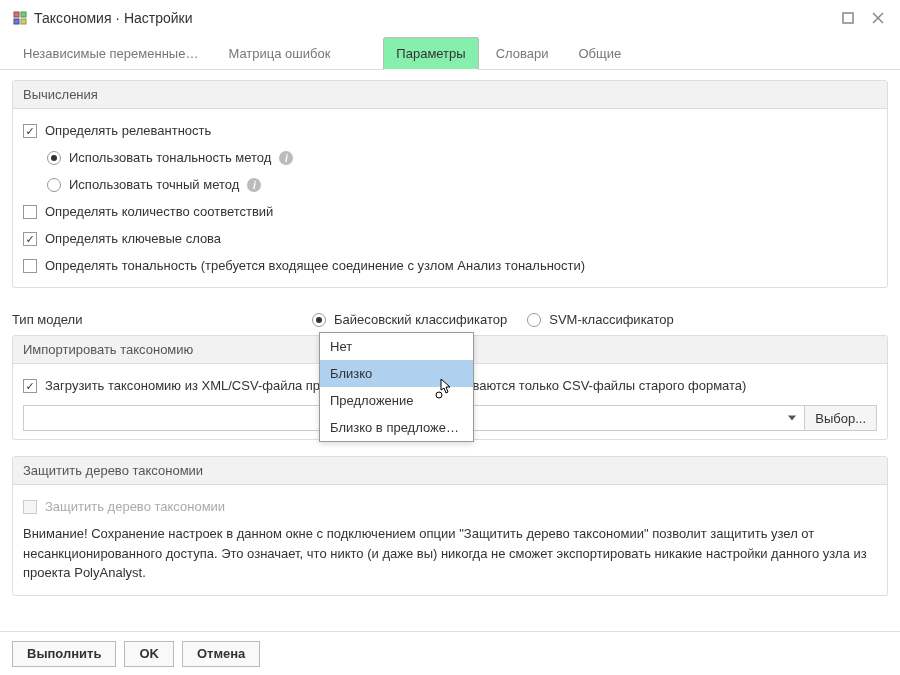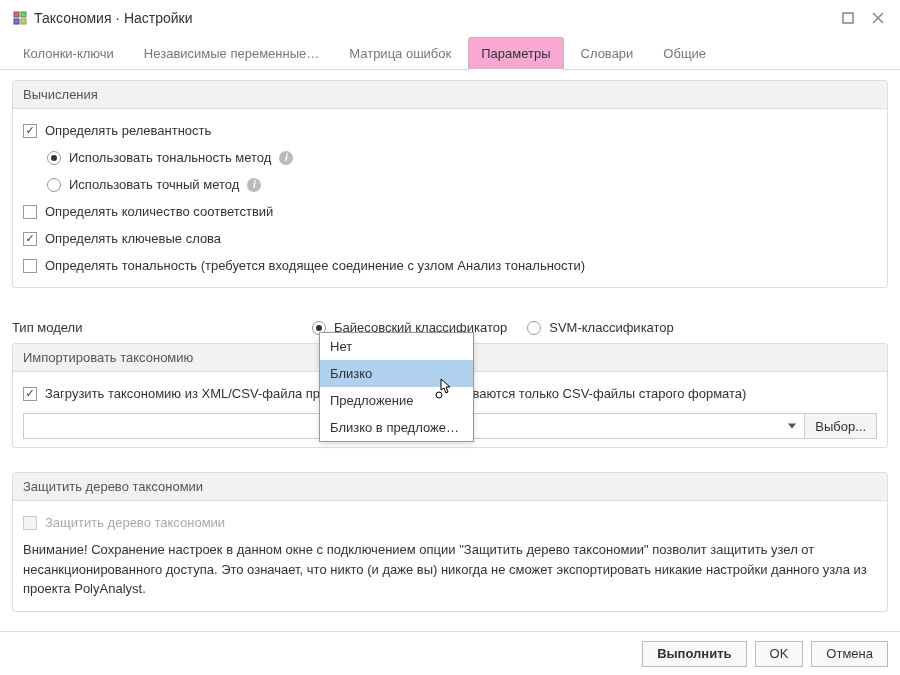--- a/index.html
+++ b/index.html
@@ -45,40 +45,41 @@
       border: 1px solid transparent;
       border-bottom: none;
       cursor: pointer;
       white-space: nowrap;
       position: relative;
       top: 1px;
     }
     .tab.active {
       border-color: #bbb;
       border-bottom: 1px solid #fff;
-      background: #f9a8d4;
+      background: #86efac;
       color: #333;
       border-radius: 3px 3px 0 0;
+      margin-left: 36px;
     }
     .content { padding: 10px 12px; }
     .group {
       border: 1px solid #ddd;
       border-radius: 3px;
-      margin-bottom: 24px;
+      margin-bottom: 16px;
     }
     .group-header {
       background: #f2f2f2;
       padding: 6px 10px;
       border-bottom: 1px solid #ddd;
       color: #555;
     }
     .group-body { padding: 8px 10px; }
     .check-row {
       display: flex;
-      align-items: center;
+      align-items: flex-end;
       padding: 6px 0;
     }
     .indent { padding-left: 24px; }
     .checkbox, .radio {
       width: 14px; height: 14px;
       margin-right: 8px;
       border: 1px solid #999;
       background: #fff;
       display: inline-flex;
       align-items: center;
@@ -228,34 +229,34 @@
       line-height: 1.5;
       color: #333;
     }
     .footer {
       position: absolute;
       bottom: 0; left: 0; right: 0;
       height: 44px;
       border-top: 1px solid #ddd;
       display: flex;
       align-items: center;
-      justify-content: flex-end;
       padding: 0 12px;
       gap: 8px;
       background: #fff;
     }
     .btn {
       height: 26px;
       padding: 0 14px;
       border: 1px solid #bbb;
       background: #f9f9f9;
       cursor: pointer;
       display: flex;
       align-items: center;
       font-size: 13px;
+      font-weight: bold;
     }
     .btn.primary { font-weight: bold; }
   </style>
 </head>
 <body>
 
 <div class="title-bar">
   <span class="title-icon">
     <svg viewBox="0 0 16 16">
         <rect x="2" y="2" width="5" height="5" fill="#c77" stroke="#944"></rect>
@@ -272,21 +273,20 @@
       </svg>
   </span>
   <span class="title-btn">
     <svg width="12" height="12" viewBox="0 0 12 12">
         <path d="M1 1 L11 11 M11 1 L1 11" stroke="#888" stroke-width="1.5"></path>
       </svg>
   </span>
 </div>
 
 <div class="tabs">
-  <div class="tab">Колонки-ключи</div>
   <div class="tab">Независимые переменные…</div>
   <div class="tab">Матрица ошибок</div>
   <div class="tab active">Параметры</div>
   <div class="tab">Словари</div>
   <div class="tab">Общие</div>
 </div>
 
 <div class="content">
 
   <div class="group">

